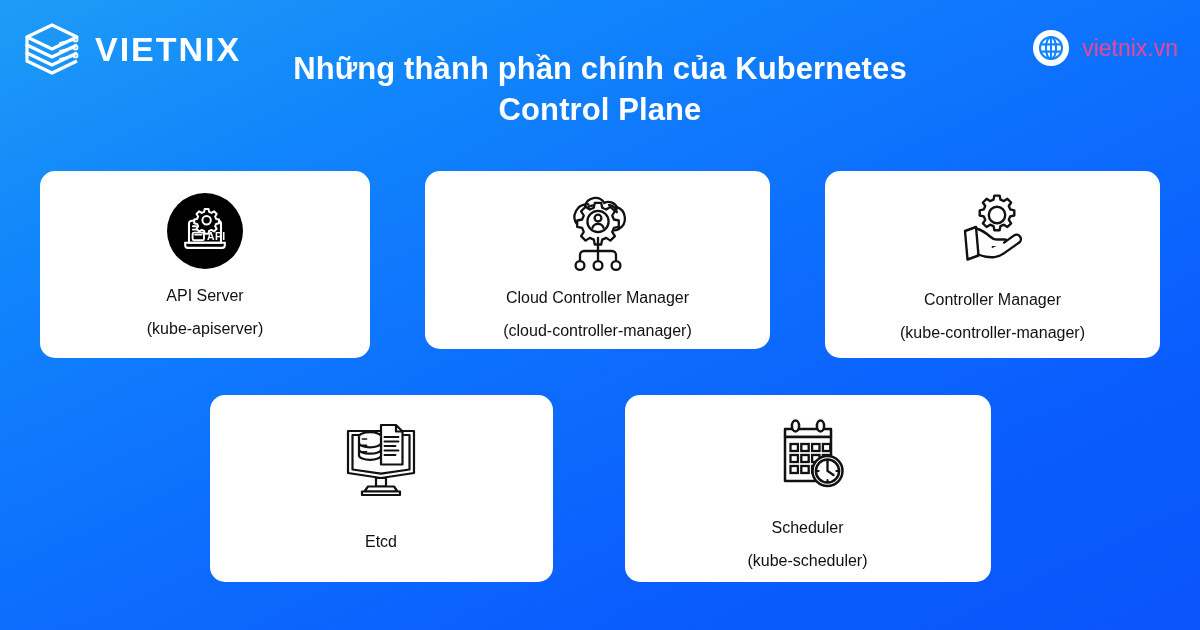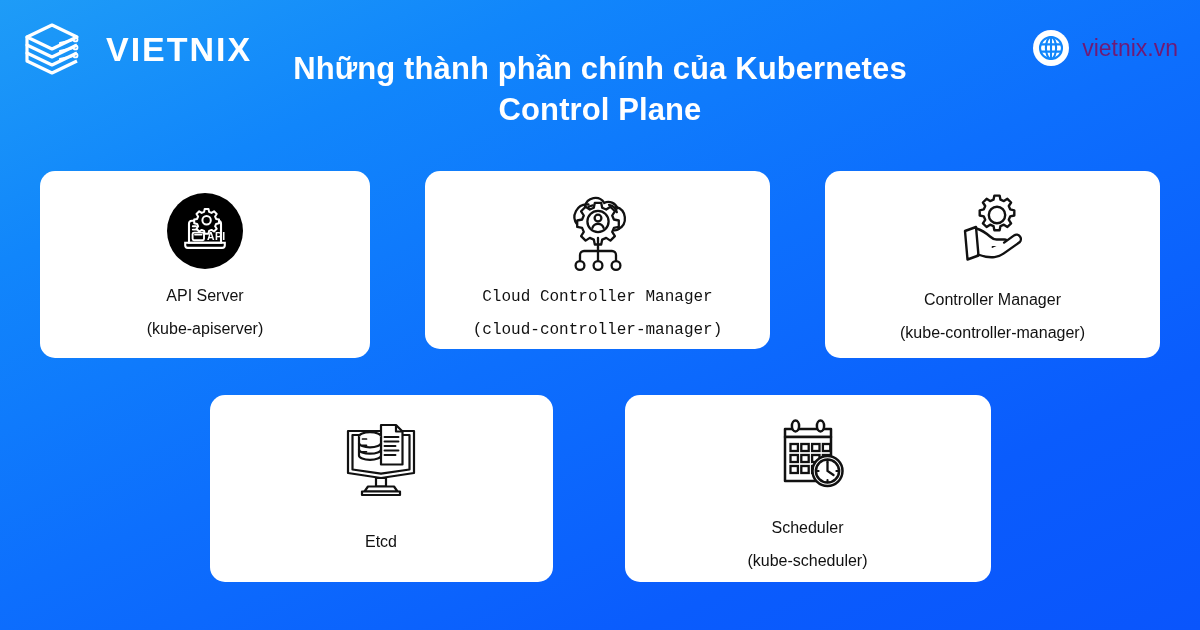--- a/index.html
+++ b/index.html
@@ -23,21 +23,21 @@
     width: 1200px;
     height: 160px;
   }
 
   .brand-logo {
     position: absolute;
     top: 18px;
     left: 20px;
     display: flex;
     align-items: center;
-    gap: 22px;
+    gap: 11px;
   }
   .brand-logo .mark { width: 64px; height: 64px; display: block; }
   .brand-logo .wordmark {
     color: #ffffff;
     font-size: 34px;
     font-weight: bold;
     letter-spacing: 2px;
     line-height: 1;
     padding-bottom: 2px;
   }
@@ -45,21 +45,21 @@
   .site-badge {
     position: absolute;
     top: 28px;
     right: 22px;
     display: flex;
     align-items: center;
     gap: 11px;
   }
   .site-badge .globe { width: 40px; height: 40px; display: block; }
   .site-badge .url {
-    color: #701a75;
+    color: #ec4899;
     font-size: 23px;
     line-height: 1;
   }
 
   .page-title {
     position: absolute;
     top: 48px;
     left: 270px;
     width: 660px;
     text-align: center;
@@ -109,21 +109,21 @@
   .card-icon svg { display: block; }
 
   .card-label {
     margin-top: 10px;
     text-align: center;
     color: #111111;
     font-size: 16px;
     line-height: 33px;
     white-space: pre-line;
   }
-  .card-cloud .card-label { margin-top: 6px; font-family: Liberation Mono, monospace; }
+  .card-cloud .card-label { margin-top: 6px; }
   .card-etcd  .card-label { margin-top: 26px; }
   .card-sched .card-label { margin-top: 14px; }
   .card-api   .card-icon  { height: 76px; }
 </style>
 </head>
 <body>
 
 <div class="header">
 
   <div class="brand-logo">

